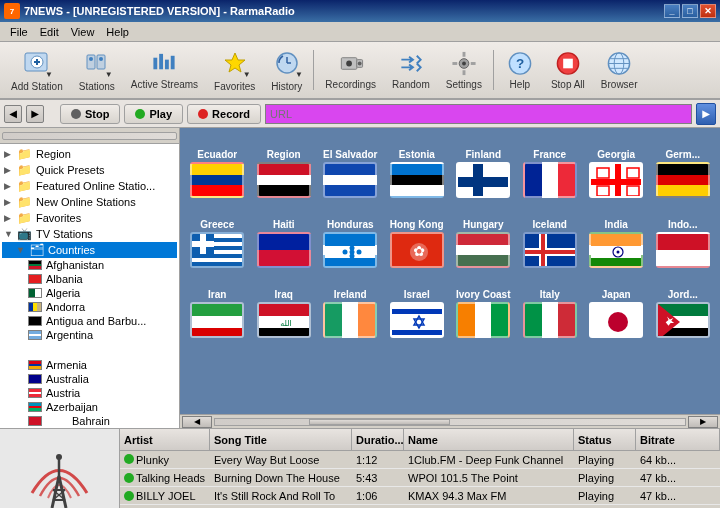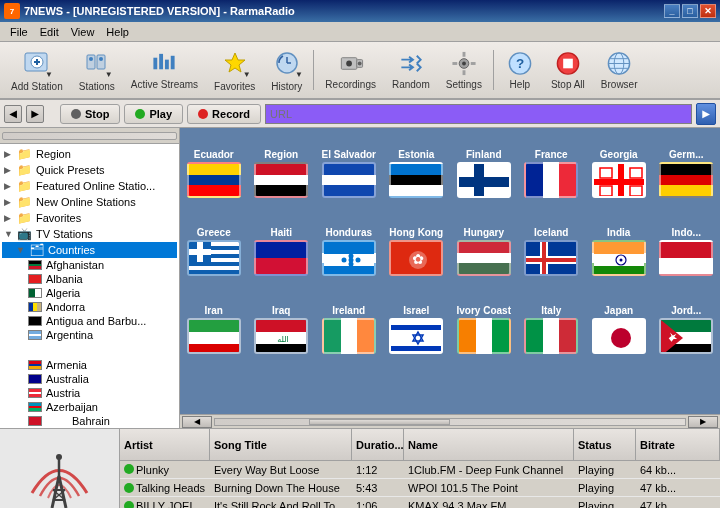--- a/index.html
+++ b/index.html
@@ -24,50 +24,50 @@
     .toolbar-sep { width: 1px; height: 40px; background: #a0a0a0; margin: 0 2px; }
     
     
     .transport-bar { background: #e8e4e0; height: 28px; display: flex; align-items: center; padding: 0 4px; border-bottom: 1px solid #a0a0a0; gap: 4px; }
     .nav-btn { width: 18px; height: 18px; background: linear-gradient(to bottom, #e0dcd8, #c8c4c0); border: 1px solid #808080; border-radius: 2px; display: flex; align-items: center; justify-content: center; cursor: pointer; font-size: 10px; }
     .transport-btn { display: flex; align-items: center; gap: 4px; padding: 3px 10px; background: linear-gradient(to bottom, #f0ece8, #d8d4ce); border: 1px solid #a0a0a0; border-radius: 3px; cursor: pointer; font-size: 11px; font-weight: bold; }
     .transport-dot { width: 10px; height: 10px; border-radius: 50%; }
     .stop-dot { background: #606060; }
     .play-dot { background: #22aa22; }
     .rec-dot { background: #dd2222; }
-    .url-box { flex: 1; background: #8b5cf6; border: 1px solid #808080; height: 20px; padding: 2px 4px; font-size: 11px; }
+    .url-box { flex: 1; background: #d946ef; border: 1px solid #808080; height: 20px; padding: 2px 4px; font-size: 11px; }
     .go-btn { width: 20px; height: 22px; background: linear-gradient(to bottom, #6090e0, #3060b0); border: 1px solid #2050a0; border-radius: 2px; color: white; display: flex; align-items: center; justify-content: center; font-size: 10px; cursor: pointer; }
     
     
     .main-layout { display: flex; height: 300px; }
     
     
     .sidebar { width: 180px; background: white; border-right: 1px solid #a0a0a0; display: flex; flex-direction: column; overflow: hidden; }
     .sidebar-scrollbar { height: 16px; background: #d4d0c8; border-bottom: 1px solid #a0a0a0; display: flex; align-items: center; padding: 0 2px; }
     .sidebar-tree { flex: 1; overflow-y: auto; padding: 2px; font-size: 11px; }
     .tree-item { display: flex; align-items: center; gap: 2px; padding: 1px 2px; cursor: pointer; white-space: nowrap; }
     .tree-item.selected { background: #0078d7; color: white; }
     .tree-arrow { width: 12px; font-size: 9px; color: #606060; }
     .tree-icon { width: 14px; height: 14px; margin-right: 2px; display: flex; align-items: center; justify-content: center; font-size: 12px; }
     
     
     .content-area { flex: 1; background: #6080a8; overflow: hidden; position: relative; }
-    .countries-grid { display: grid; grid-template-columns: repeat(8, 1fr); gap: 8px; padding: 4px; overflow: hidden; }
+    .countries-grid { display: grid; grid-template-columns: repeat(8, 1fr); gap: 0; padding: 4px; overflow: hidden; }
     .country-cell { display: flex; flex-direction: column; align-items: center; padding: 4px 2px; cursor: pointer; }
     .country-name { color: white; font-size: 10px; font-weight: bold; text-align: center; margin-bottom: 2px; min-height: 24px; display: flex; align-items: flex-end; justify-content: center; }
     .country-flag { width: 54px; height: 36px; border: 2px solid rgba(255,255,255,0.5); border-radius: 3px; display: flex; align-items: center; justify-content: center; overflow: hidden; position: relative; }
     
     
     .bottom-area { display: flex; height: 138px; }
     .radio-widget { width: 120px; background: #e8e8e8; border-right: 1px solid #a0a0a0; border-top: 1px solid #a0a0a0; display: flex; flex-direction: column; align-items: center; justify-content: space-between; padding: 6px; }
     .radio-icon-area { width: 80px; height: 80px; display: flex; align-items: center; justify-content: center; }
     
     
     .track-list { flex: 1; border-top: 1px solid #a0a0a0; overflow: hidden; }
-    .track-header { display: flex; background: linear-gradient(to bottom, #e8e4e0, #d0ccc8); border-bottom: 1px solid #a0a0a0; height: 32px; align-items: center; font-size: 11px; font-weight: bold; }
+    .track-header { display: flex; background: linear-gradient(to bottom, #e8e4e0, #d0ccc8); border-bottom: 1px solid #a0a0a0; height: 22px; align-items: center; font-size: 11px; font-weight: bold; }
     .th { padding: 0 4px; border-right: 1px solid #a0a0a0; height: 100%; display: flex; align-items: center; overflow: hidden; white-space: nowrap; cursor: pointer; }
     .track-row { display: flex; align-items: center; height: 18px; font-size: 11px; border-bottom: 1px solid #e8e8e8; }
     .td { padding: 0 4px; overflow: hidden; white-space: nowrap; }
     .status-dot { width: 10px; height: 10px; border-radius: 50%; background: #22aa22; display: inline-block; margin-right: 2px; }
     
     
     .flag-ecuador { background: linear-gradient(to bottom, #FFD100 33%, #003893 33%, #003893 66%, #FF0000 66%); }
     .flag-egypt { background: linear-gradient(to bottom, #CE1126 33%, white 33%, white 66%, #000000 66%); }
     .flag-el-salvador { background: linear-gradient(to bottom, #0F47AF 33%, white 33%, white 66%, #0F47AF 66%); }
     .flag-estonia { background: linear-gradient(to bottom, #0072CE 33%, black 33%, black 66%, white 66%); }

